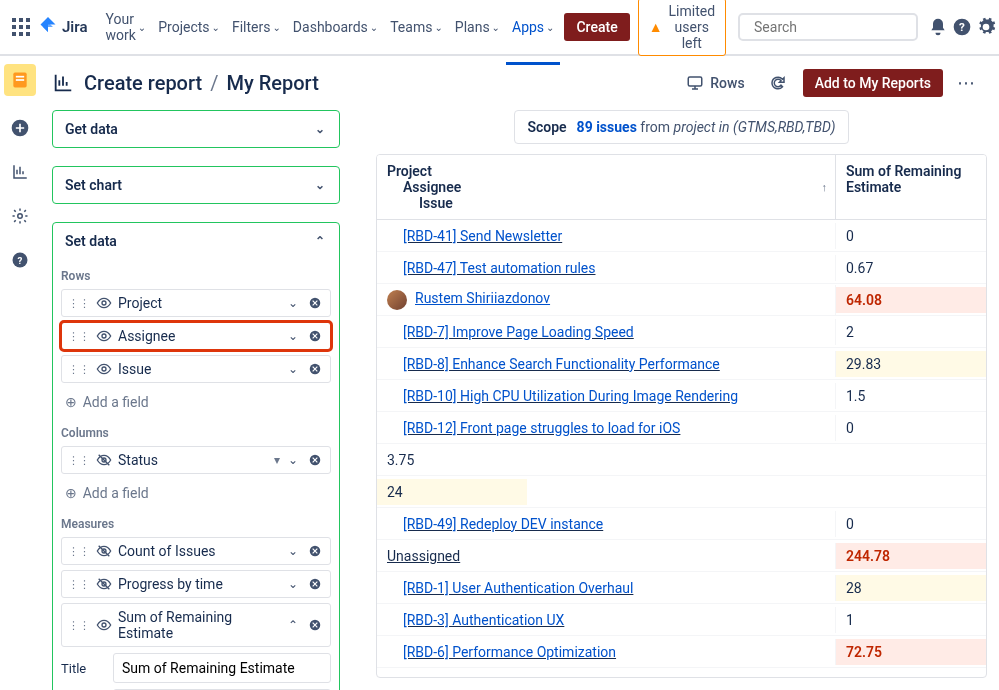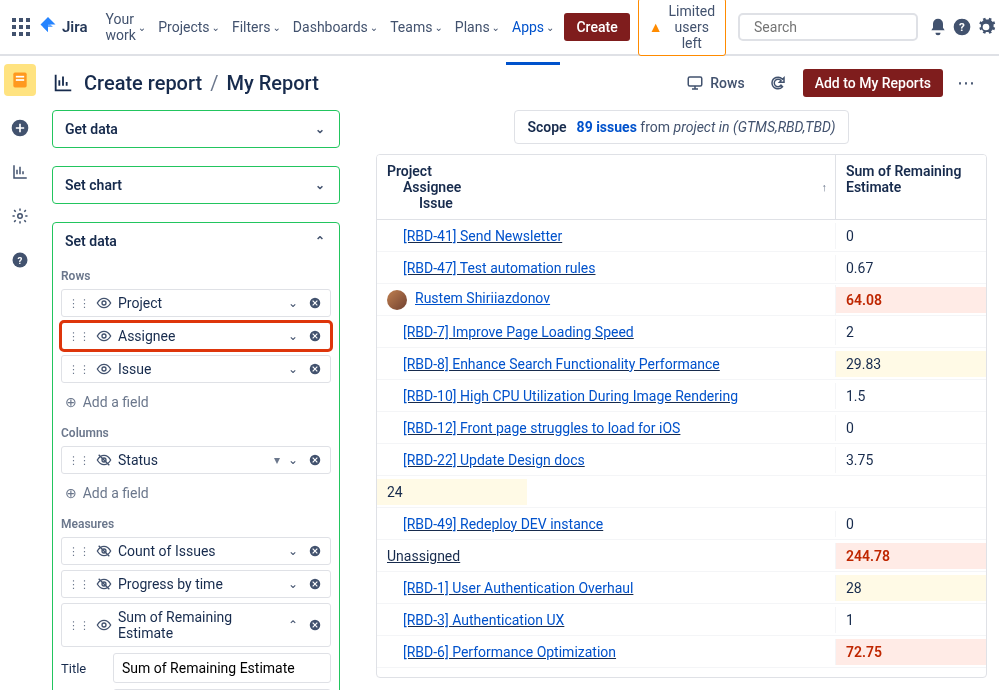--- a/index.html
+++ b/index.html
@@ -468,23 +468,20 @@
                 </div>
                 <div class="c2 "><span class="">1.5</span></div>
               </div>
               <div class="tbl-row level-2">
                 <div class="c1">
                   <a href="#" class="issue-link">[RBD-12] Front page struggles to load for iOS</a>
                 </div>
                 <div class="c2 "><span class="">0</span></div>
               </div>
               <div class="tbl-row level-2">
-                <div class="c1">
-                  <a href="#" class="issue-link">[RBD-22] Update Design docs</a>
-                </div>
                 <div class="c2 "><span class="">3.75</span></div>
               </div>
               <div class="tbl-row level-2">
                 <div class="c2 bg-yellow"><span class="">24</span></div>
               </div>
               <div class="tbl-row level-2">
                 <div class="c1">
                   <a href="#" class="issue-link">[RBD-49] Redeploy DEV instance</a>
                 </div>
                 <div class="c2 "><span class="">0</span></div>

